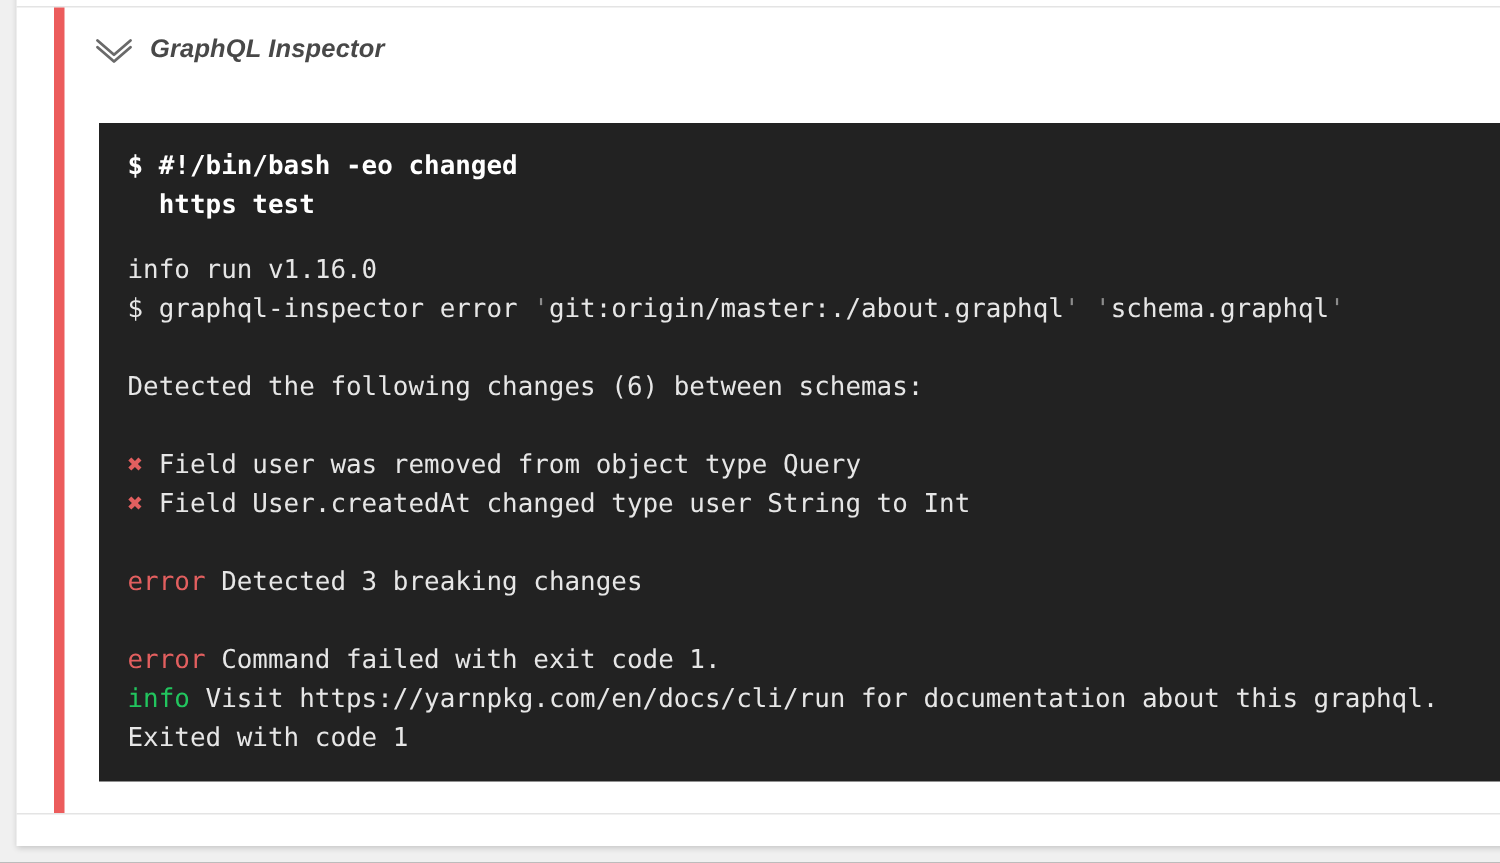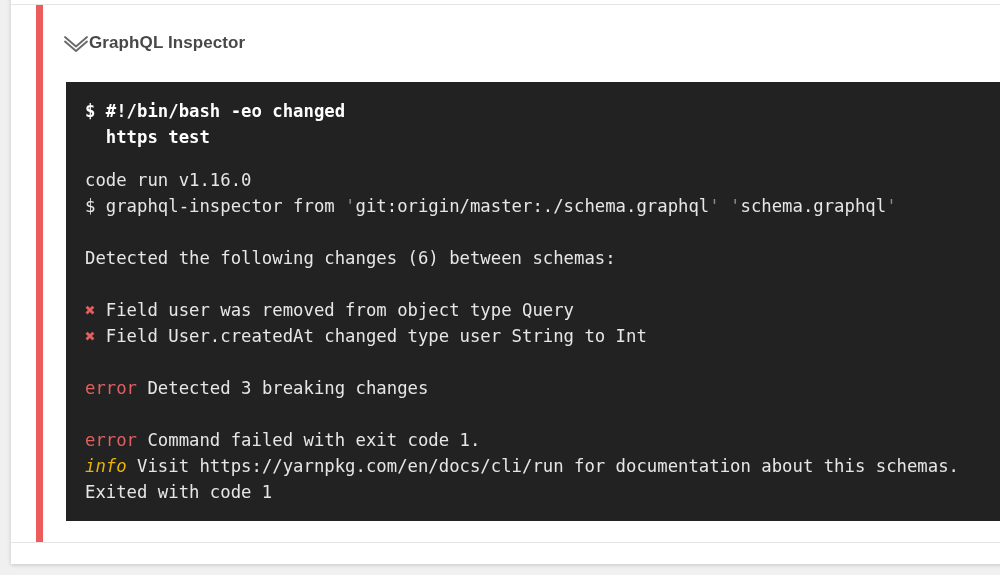--- a/index.html
+++ b/index.html
@@ -38,25 +38,27 @@
     position: absolute;
     left: 25px;
     top: 25px;
     width: 7px;
     height: 537px;
     background: #ec5c5c;
   }
   .step-header {
     position: absolute;
     left: 52px;
-    top: 48px;
+    top: 38px;
     height: 30px;
     display: flex;
     align-items: center;
+    gap: 11px;
     cursor: pointer;
+    font-style: italic;
   }
   .chevron { display: inline-flex; align-items: center; }
   .step-title {
     font-size: 17px;
     font-weight: bold;
     color: #484848;
     letter-spacing: 0.1px;
   }
   .terminal {
     position: absolute;
@@ -75,21 +77,21 @@
   .cmd-block {
     font-weight: bold;
     color: #ffffff;
     margin-bottom: 17px;
   }
   .tline {
     height: 26px;
     white-space: pre;
   }
   .tline .red  { color: #e25f5f; }
-  .tline .cyan { color: #eab308; font-style: italic; }
+  .tline .cyan { color: #22c55e; }
   .tline .dim  { color: #8c8c8c; }
 </style>
 </head>
 <body>
 
 <div class="page">
   <div class="card">
 
     <div class="step-divider top"></div>
 
@@ -104,31 +106,31 @@
       </span>
       <span class="step-title">GraphQL Inspector</span>
     </div>
 
     <div class="terminal">
       <div class="cmd-block">
           <div class="tline"><span>$ #!/bin/bash -eo changed</span></div>
           <div class="tline"><span>  https test</span></div>
         </div>
       <div class="out-block">
-          <div class="tline"><span>code run v1.16.0</span></div>
-          <div class="tline"><span>$ graphql-inspector from </span><span class="dim">'</span><span>git:origin/master:./schema.graphql</span><span class="dim">'</span><span> </span><span class="dim">'</span><span>schema.graphql</span><span class="dim">'</span></div>
+          <div class="tline"><span>info run v1.16.0</span></div>
+          <div class="tline"><span>$ graphql-inspector error </span><span class="dim">'</span><span>git:origin/master:./about.graphql</span><span class="dim">'</span><span> </span><span class="dim">'</span><span>schema.graphql</span><span class="dim">'</span></div>
           <div class="tline"><span></span></div>
           <div class="tline"><span>Detected the following changes (6) between schemas:</span></div>
           <div class="tline"><span></span></div>
           <div class="tline"><span class="red">✖</span><span> Field user was removed from object type Query</span></div>
           <div class="tline"><span class="red">✖</span><span> Field User.createdAt changed type user String to Int</span></div>
           <div class="tline"><span></span></div>
           <div class="tline"><span class="red">error</span><span> Detected 3 breaking changes</span></div>
           <div class="tline"><span></span></div>
           <div class="tline"><span class="red">error</span><span> Command failed with exit code 1.</span></div>
-          <div class="tline"><span class="cyan">info</span><span> Visit https://yarnpkg.com/en/docs/cli/run for documentation about this schemas.</span></div>
+          <div class="tline"><span class="cyan">info</span><span> Visit https://yarnpkg.com/en/docs/cli/run for documentation about this graphql.</span></div>
           <div class="tline"><span>Exited with code 1</span></div>
         </div>
     </div>
 
     <div class="step-divider bottom"></div>
   </div>
 </div>
 
 </body></html>

